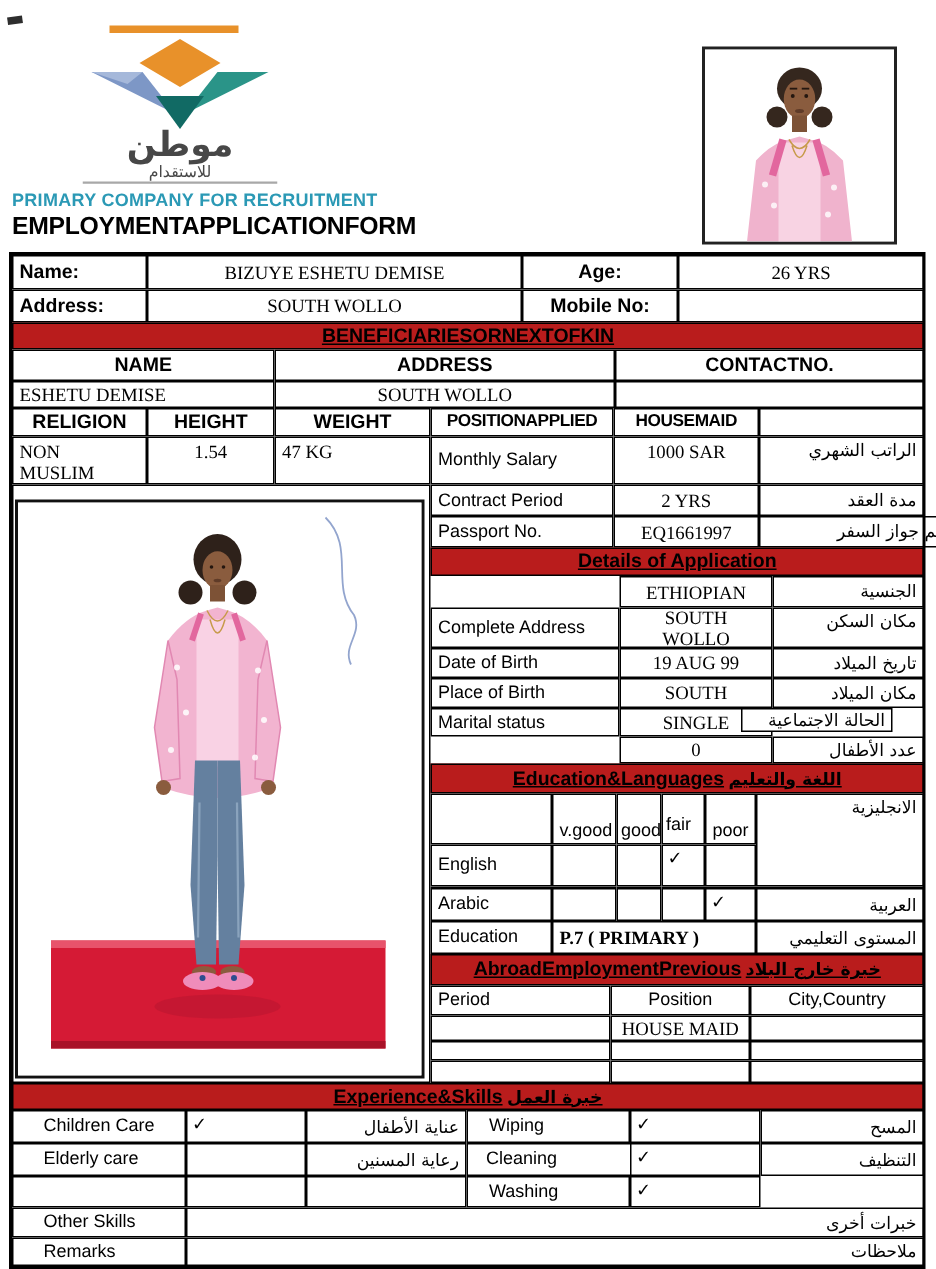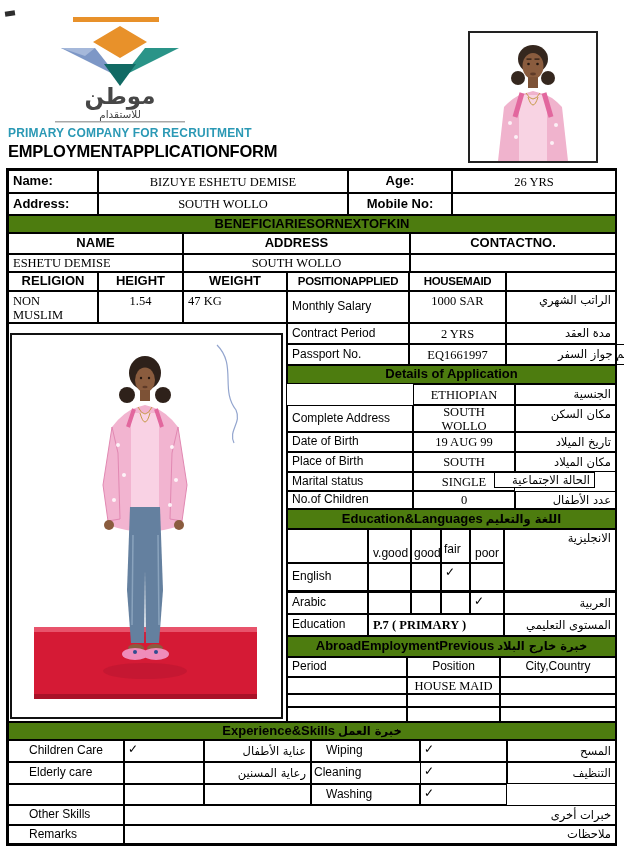--- a/index.html
+++ b/index.html
@@ -6,21 +6,21 @@
   #page { position:relative; width:624px; height:846px; background:#fff;
           font-family:"Liberation Sans", sans-serif; color:#000; overflow:hidden; }
   .c { position:absolute; box-sizing:border-box; border:1px solid #000;
        display:flex; align-items:center; padding:0 4px; font-size:12px;
        line-height:1.12; overflow:hidden; background:#fff; }
   .b   { font-weight:bold; }
   .l13 { font-size:13px; font-weight:bold; }
   .ctr { justify-content:center; text-align:center; }
   .rt  { justify-content:flex-end; text-align:right; }
   .ser { font-family:"Liberation Serif", serif; font-size:12.5px; }
-  .hdr { background:#4d7c0f; font-weight:bold; justify-content:center; font-size:13px; }
+  .hdr { background:#b91c1c; font-weight:bold; justify-content:center; font-size:13px;text-decoration:underline; }
   .ar  { font-family:"DejaVu Sans", sans-serif; font-size:11.5px; }
   .top { align-items:flex-start; padding-top:2px; }
   .pre { white-space:pre-line; }
   .tick{ align-items:flex-start; justify-content:flex-start; padding:2px 0 0 3px; font-size:12px; }
   .tight{ font-size:11.5px; letter-spacing:-0.3px; }
   #frame { position:absolute; left:6px; top:168px; width:611px; height:678px;
            border:2px solid #000; box-sizing:border-box; background:transparent; pointer-events:none; }
   #company-name { position:absolute; left:8px; top:126px; width:420px; height:16px;
                   font-size:12px; font-weight:bold; color:#2b99b5; letter-spacing:.2px; }
   #form-title { position:absolute; left:8px; top:142px; width:480px; height:22px;
@@ -183,21 +183,20 @@
   <div class="c ar rt" style="left:515px;top:432px;width:101px;height:20px">تاريخ الميلاد</div>
 
   <div class="c" style="left:287px;top:452px;width:126px;height:20px">Place of Birth</div>
   <div class="c ser ctr" style="left:413px;top:452px;width:102px;height:20px">SOUTH</div>
   <div class="c ar rt" style="left:515px;top:452px;width:101px;height:20px">مكان الميلاد</div>
 
   <div class="c" style="left:287px;top:472px;width:126px;height:19px">Marital status</div>
   <div class="c ser ctr" style="left:413px;top:472px;width:102px;height:19px">SINGLE</div>
   <div class="c ar rt" style="left:494px;top:472px;width:101px;height:16px">الحالة الاجتماعية</div>
 
-  <div class="c" style="left:287px;top:491px;width:126px;height:18px">No.of Children</div>
   <div class="c ser ctr" style="left:413px;top:491px;width:102px;height:18px">0</div>
   <div class="c ar rt" style="left:515px;top:491px;width:101px;height:18px">عدد الأطفال</div>
 
   <div class="c hdr" style="left:287px;top:509px;width:329px;height:20px">
     <span>Education&amp;Languages</span>
     <span class="arpart">اللغة والتعليم</span>
   </div>
 
   <div class="c" style="left:287px;top:529px;width:81px;height:34px"></div>
   <div class="c" style="left:368px;top:529px;width:43px;height:34px;align-items:flex-end;padding-bottom:2px">v.good</div>
@@ -249,21 +248,21 @@
   <div class="c" style="left:8px;top:740px;width:116px;height:22px;padding-left:20px">Children Care</div>
   <div class="c tick" style="left:124px;top:740px;width:80px;height:22px">✓</div>
   <div class="c ar rt" style="left:204px;top:740px;width:107px;height:22px">عناية الأطفال</div>
   <div class="c" style="left:311px;top:740px;width:109px;height:22px;padding-left:14px">Wiping</div>
   <div class="c tick" style="left:420px;top:740px;width:87px;height:22px">✓</div>
   <div class="c ar rt" style="left:507px;top:740px;width:109px;height:22px">المسح</div>
 
   <div class="c" style="left:8px;top:762px;width:116px;height:22px;padding-left:20px">Elderly care</div>
   <div class="c tick" style="left:124px;top:762px;width:80px;height:22px"></div>
   <div class="c ar rt" style="left:204px;top:762px;width:107px;height:22px">رعاية المسنين</div>
-  <div class="c" style="left:311px;top:762px;width:121px;height:22px;padding-left:2px">Cleaning</div>
+  <div class="c" style="left:311px;top:762px;width:121px;height:22px;padding-left:12px">Cleaning</div>
   <div class="c tick" style="left:420px;top:762px;width:87px;height:22px">✓</div>
   <div class="c ar rt" style="left:507px;top:762px;width:109px;height:22px">التنظيف</div>
 
   <div class="c" style="left:8px;top:784px;width:116px;height:21px"></div>
   <div class="c" style="left:124px;top:784px;width:80px;height:21px"></div>
   <div class="c" style="left:204px;top:784px;width:107px;height:21px"></div>
   <div class="c" style="left:311px;top:784px;width:109px;height:21px;padding-left:14px">Washing</div>
   <div class="c tick" style="left:420px;top:784px;width:87px;height:21px">✓</div>
 
   <div class="c" style="left:8px;top:805px;width:116px;height:20px;padding-left:20px">Other Skills</div>

